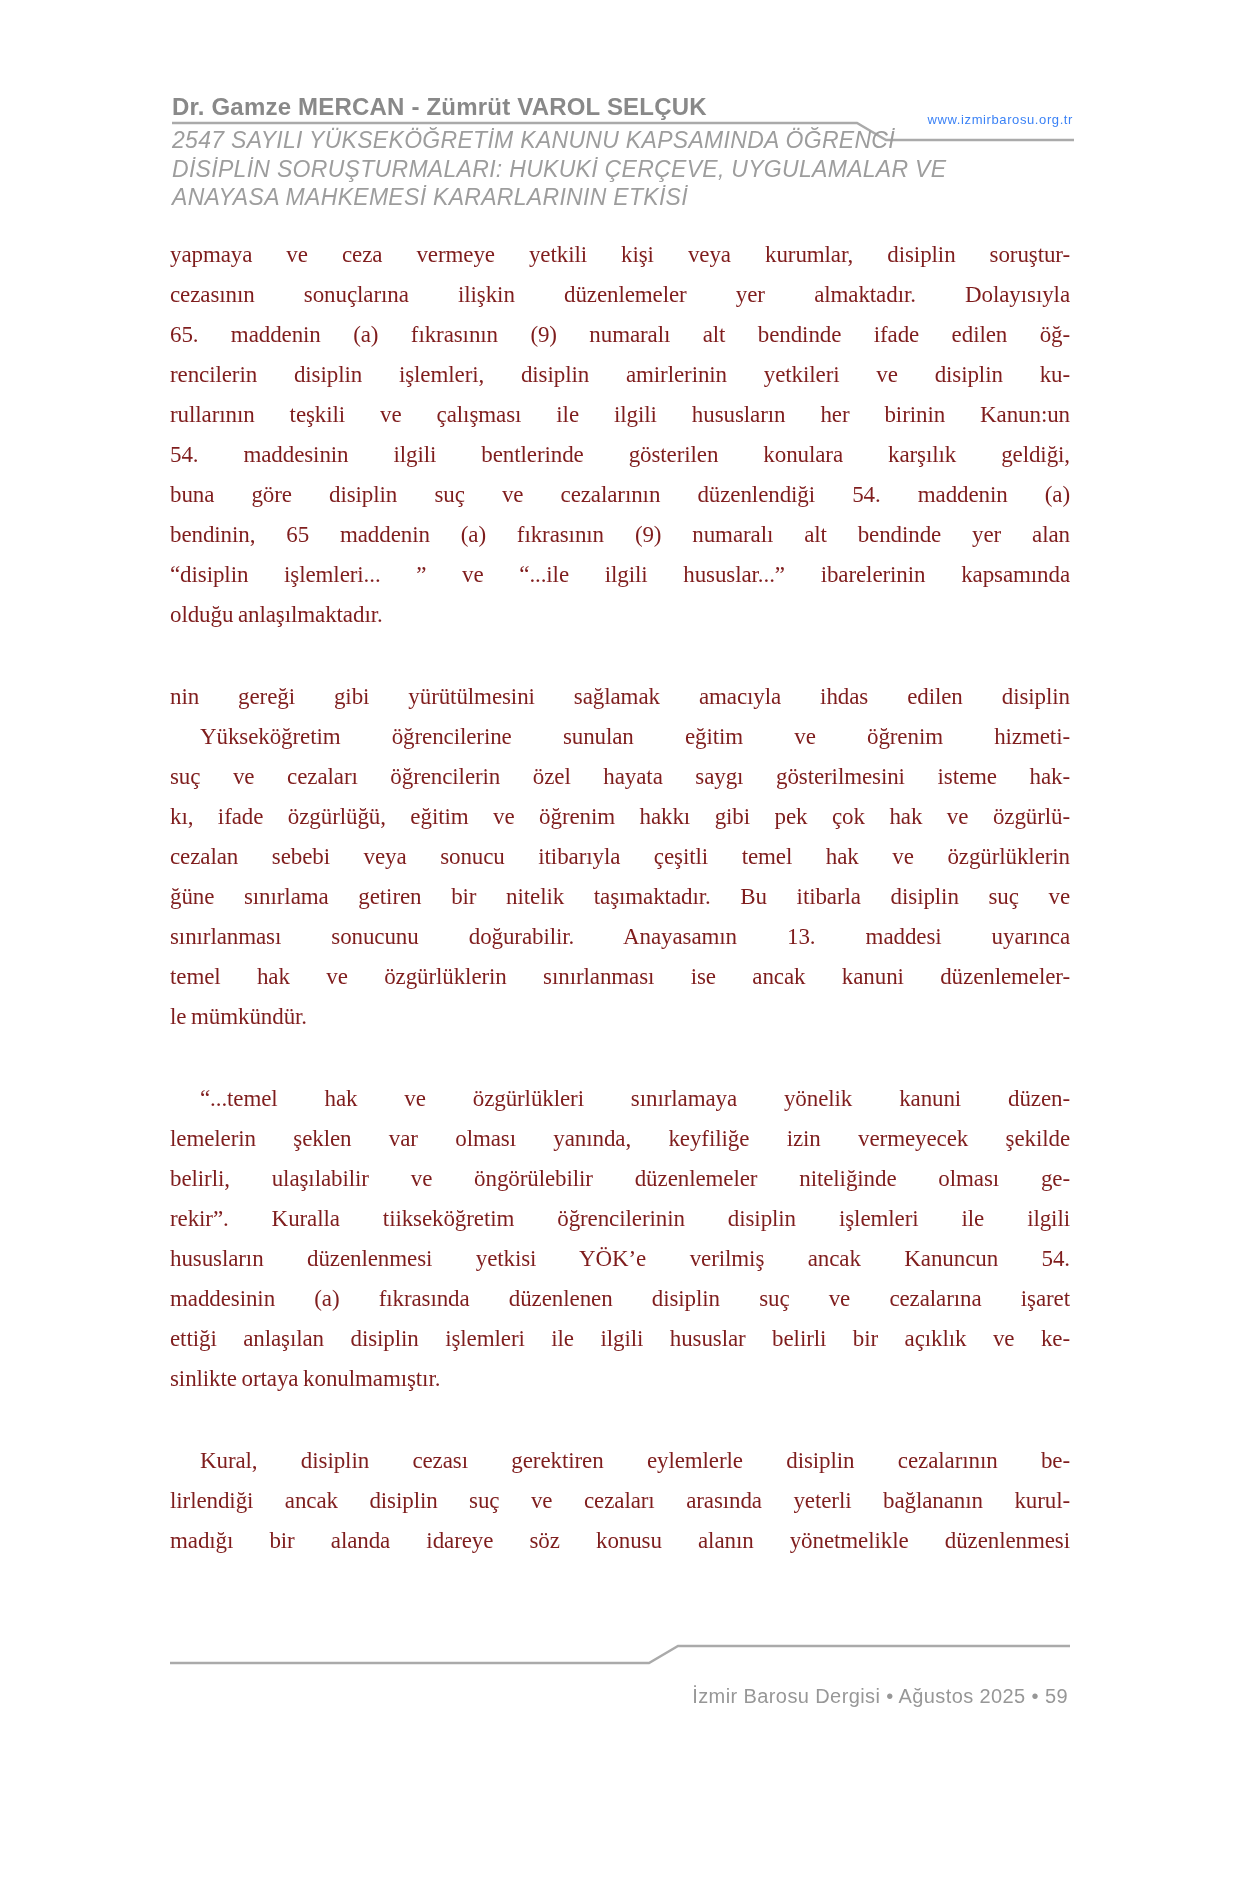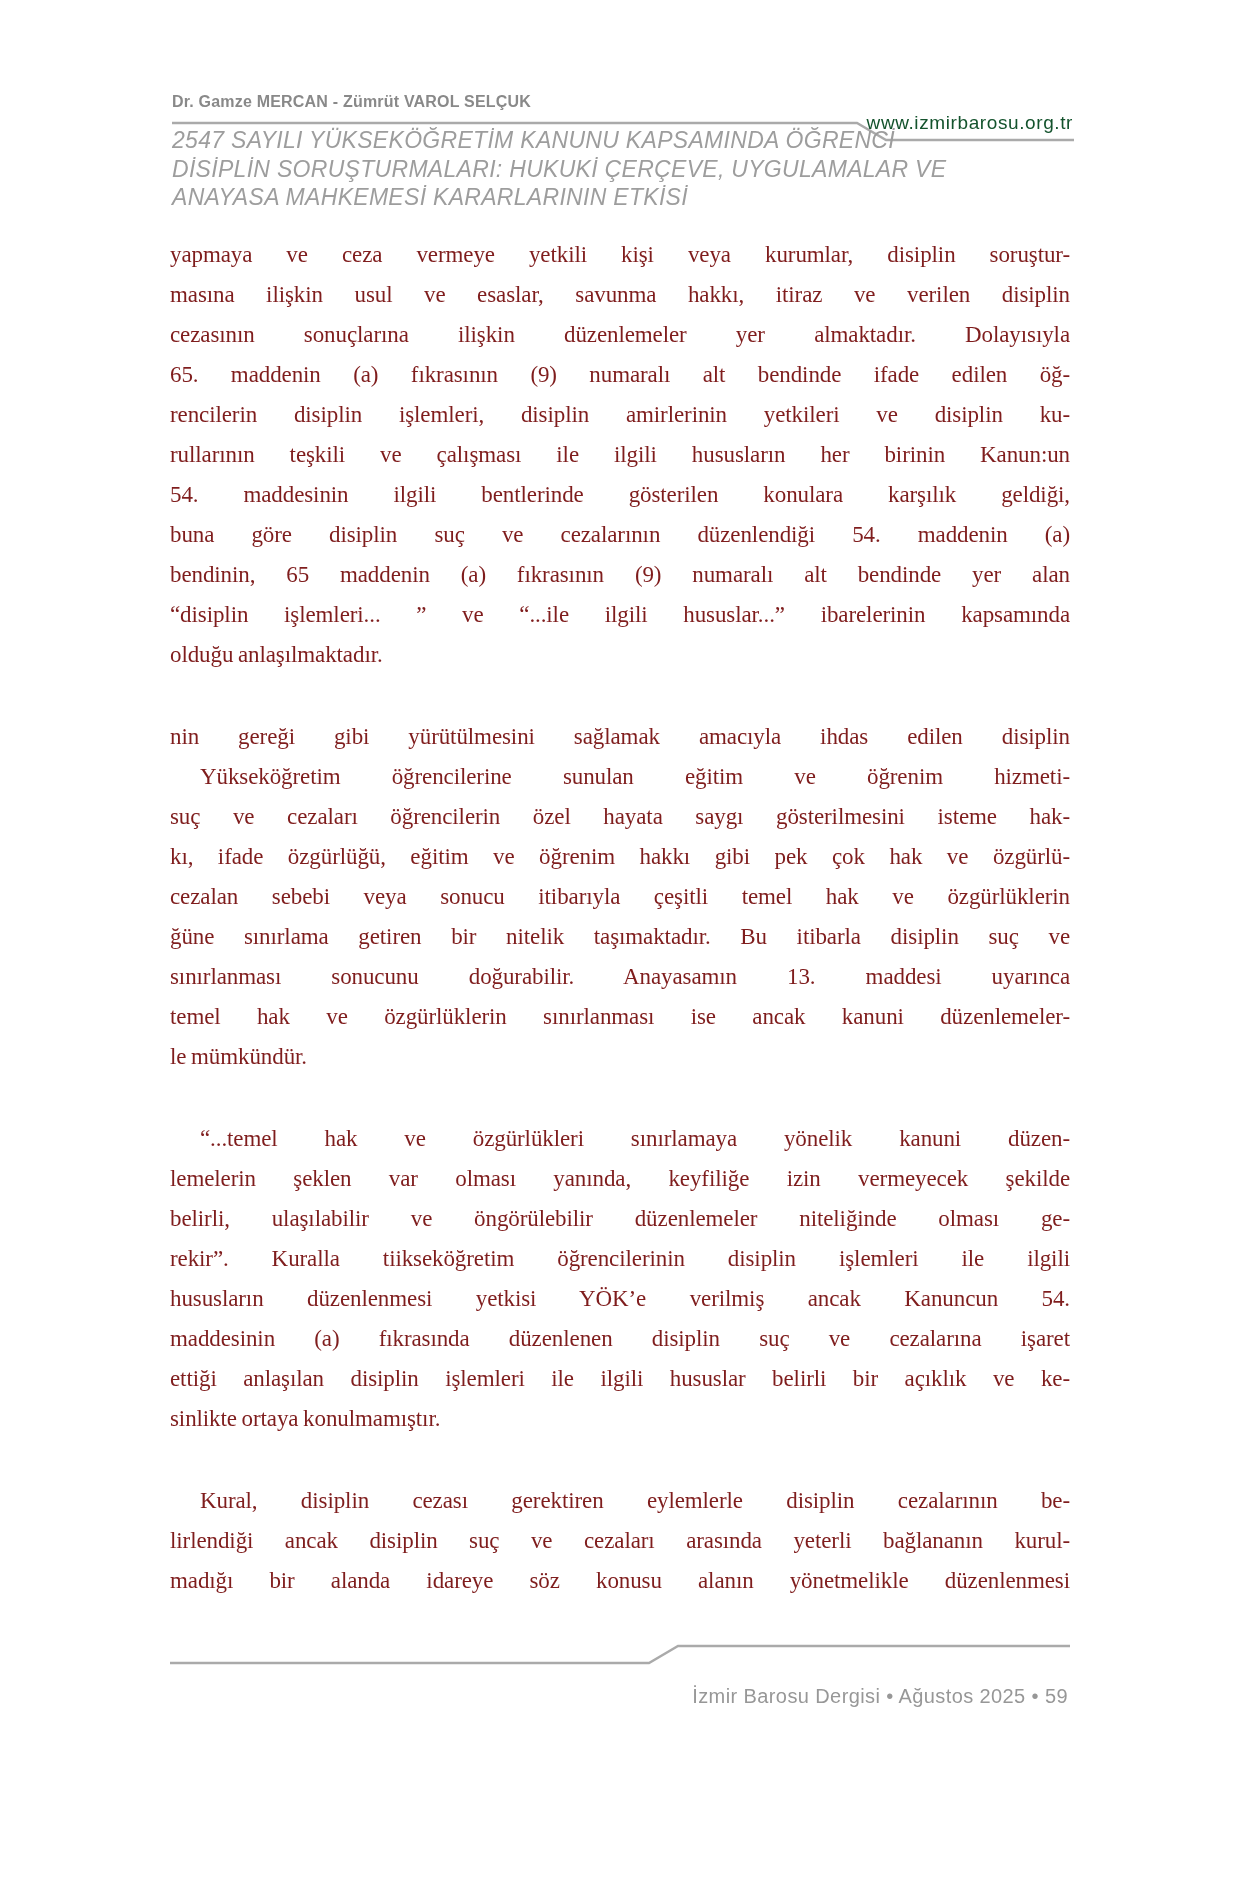--- a/index.html
+++ b/index.html
@@ -19,32 +19,32 @@
   }
   .rule {
     fill: none;
     stroke: #aaaaaa;
     stroke-width: 2.4;
   }
   .authors {
     position: absolute;
     left: 172px;
     top: 93px;
-    font-size: 16px;
+    font-size: 24px;
     font-weight: bold;
     color: #898989;
     letter-spacing: 0.2px;
     white-space: nowrap;
   }
   .website {
     position: absolute;
     top: 112px;
     right: 187px;
-    font-size: 19px;
-    color: #14532d;
+    font-size: 13px;
+    color: #3b82f6;
     letter-spacing: 0.6px;
     white-space: nowrap;
   }
   .title {
     position: absolute;
     left: 172px;
     top: 126px;
     width: 780px;
     font-size: 23px;
     line-height: 28.5px;
@@ -99,21 +99,20 @@
   <div class="title">
     <div>2547 SAYILI YÜKSEKÖĞRETİM KANUNU KAPSAMINDA ÖĞRENCİ</div>
     <div>DİSİPLİN SORUŞTURMALARI: HUKUKİ ÇERÇEVE, UYGULAMALAR VE</div>
     <div>ANAYASA MAHKEMESİ KARARLARININ ETKİSİ</div>
   </div>
 
   <main class="bodytext">
 
     <div class="para">
       <div class="line">yapmaya ve ceza vermeye yetkili kişi veya kurumlar, disiplin soruştur-</div>
-      <div class="line">masına ilişkin usul ve esaslar, savunma hakkı, itiraz ve verilen disiplin</div>
       <div class="line">cezasının sonuçlarına ilişkin düzenlemeler yer almaktadır. Dolayısıyla</div>
       <div class="line">65. maddenin (a) fıkrasının (9) numaralı alt bendinde ifade edilen öğ-</div>
       <div class="line">rencilerin disiplin işlemleri, disiplin amirlerinin yetkileri ve disiplin ku-</div>
       <div class="line">rullarının teşkili ve çalışması ile ilgili hususların her birinin Kanun:un</div>
       <div class="line">54. maddesinin ilgili bentlerinde gösterilen konulara karşılık geldiği,</div>
       <div class="line">buna göre disiplin suç ve cezalarının düzenlendiği 54. maddenin (a)</div>
       <div class="line">bendinin, 65 maddenin (a) fıkrasının (9) numaralı alt bendinde yer alan</div>
       <div class="line">“disiplin işlemleri... ” ve “...ile ilgili hususlar...” ibarelerinin kapsamında</div>
       <div class="line end">olduğu anlaşılmaktadır.</div>
     </div>

